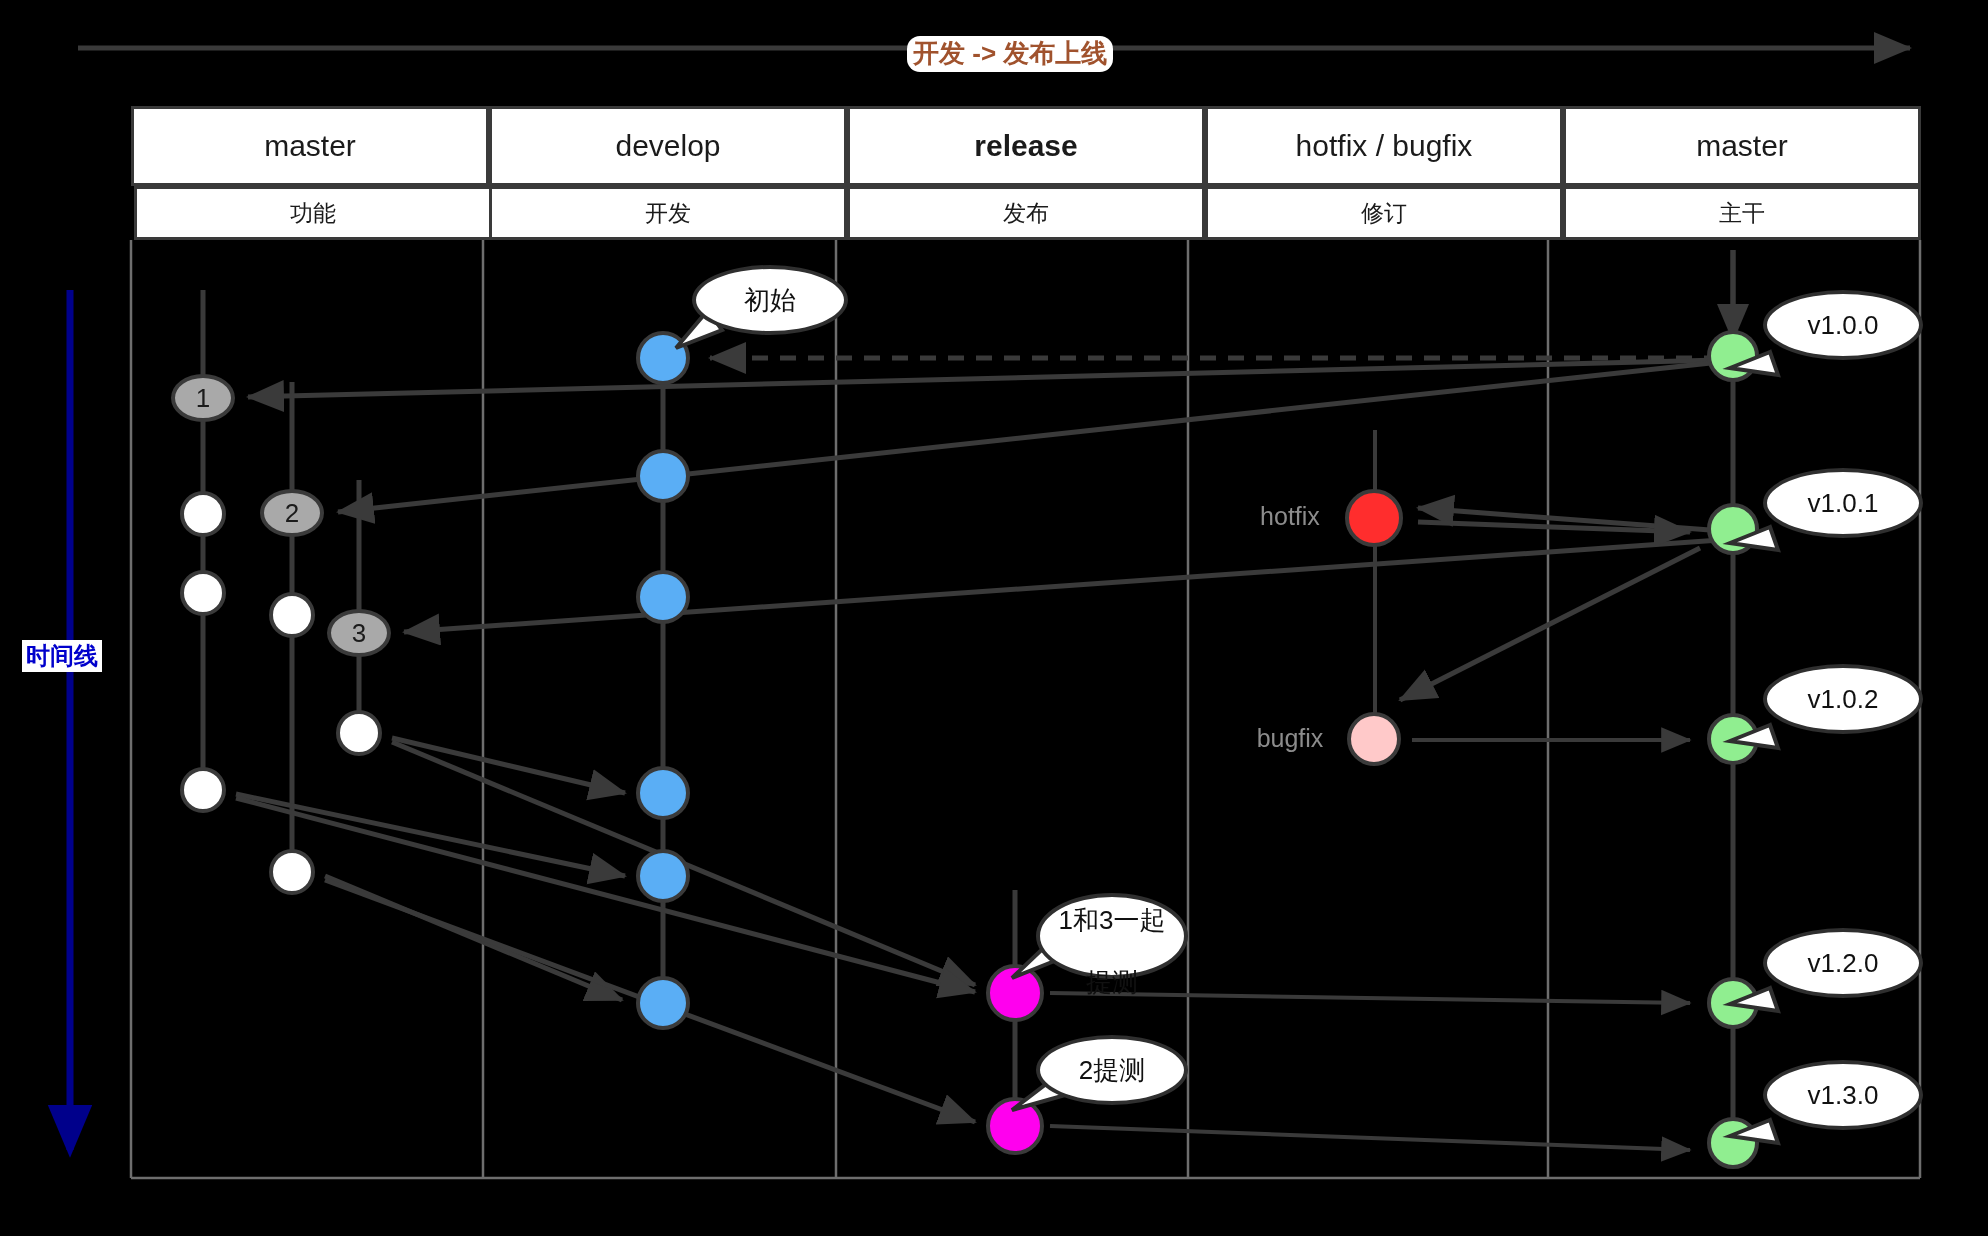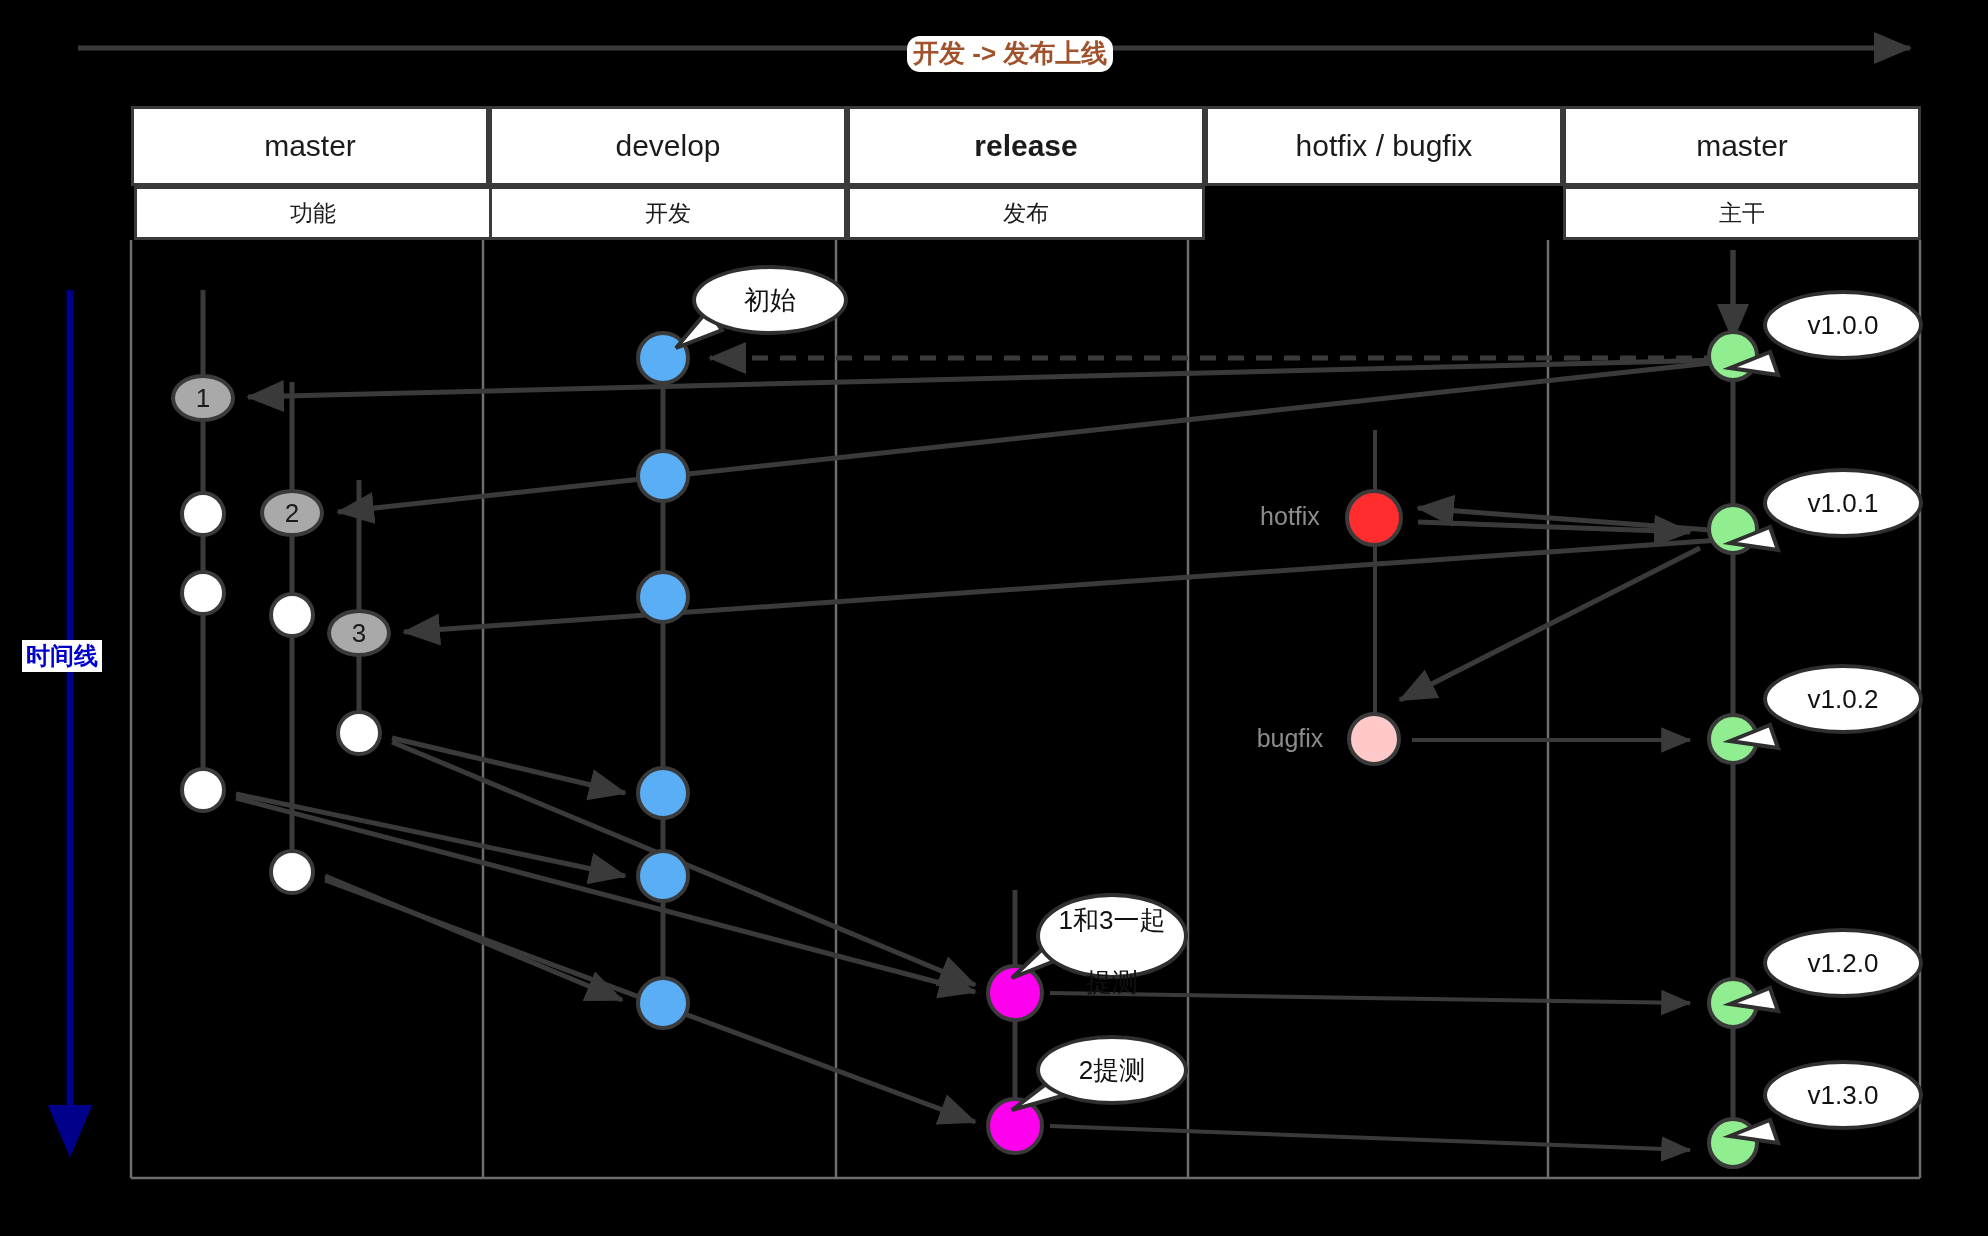--- a/index.html
+++ b/index.html
@@ -193,20 +193,21 @@
 
     <div class="hdr-cell hdr-en" style="left:0px; top:0px; width:358px; height:80px;">master</div>
     <div class="hdr-cell hdr-en" style="left:358px; top:0px; width:358px; height:80px;">develop</div>
     <div class="hdr-cell hdr-en" style="left:716px; top:0px; width:358px; height:80px;font-weight:bold;">release</div>
     <div class="hdr-cell hdr-en" style="left:1074px; top:0px; width:358px; height:80px;">hotfix / bugfix</div>
     <div class="hdr-cell hdr-en" style="left:1432px; top:0px; width:358px; height:80px;">master</div>
 
     <div class="hdr-cell hdr-cn" style="left:3px; top:80px; width:358px; height:54px;">功能</div>
     <div class="hdr-cell hdr-cn" style="left:358px; top:80px; width:358px; height:54px;">开发</div>
     <div class="hdr-cell hdr-cn" style="left:716px; top:80px; width:358px; height:54px;">发布</div>
+    <div class="hdr-cell hdr-cn" style="left:1074px; top:80px; width:358px; height:54px;">修订</div>
     <div class="hdr-cell hdr-cn" style="left:1432px; top:80px; width:358px; height:54px;">主干</div>
   </div>
 
   <div class="flow-title abs" style="left:907px; top:36px;border-radius:13px;">开发 -&gt; 发布上线</div>
 
   <div class="timeline-label abs" style="left:22px; top:640px;">时间线</div>
 
   <div class="node ellipse" style="left:171px; top:374px; width:64px; height:48px; background:#A9A9A9;">1</div>
   <div class="node ellipse" style="left:260px; top:489px; width:64px; height:48px; background:#A9A9A9;">2</div>
   <div class="node ellipse" style="left:327px; top:609px; width:64px; height:48px; background:#A9A9A9;">3</div>

